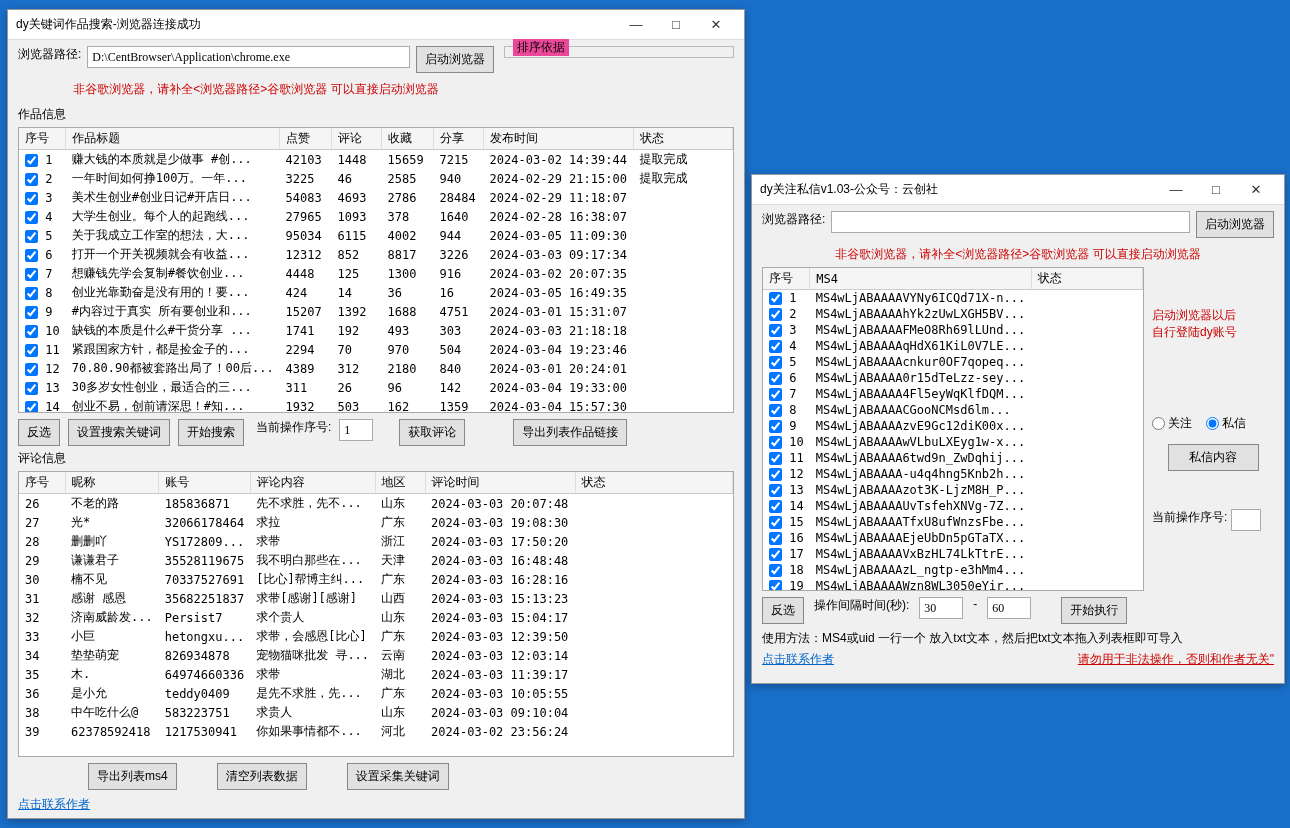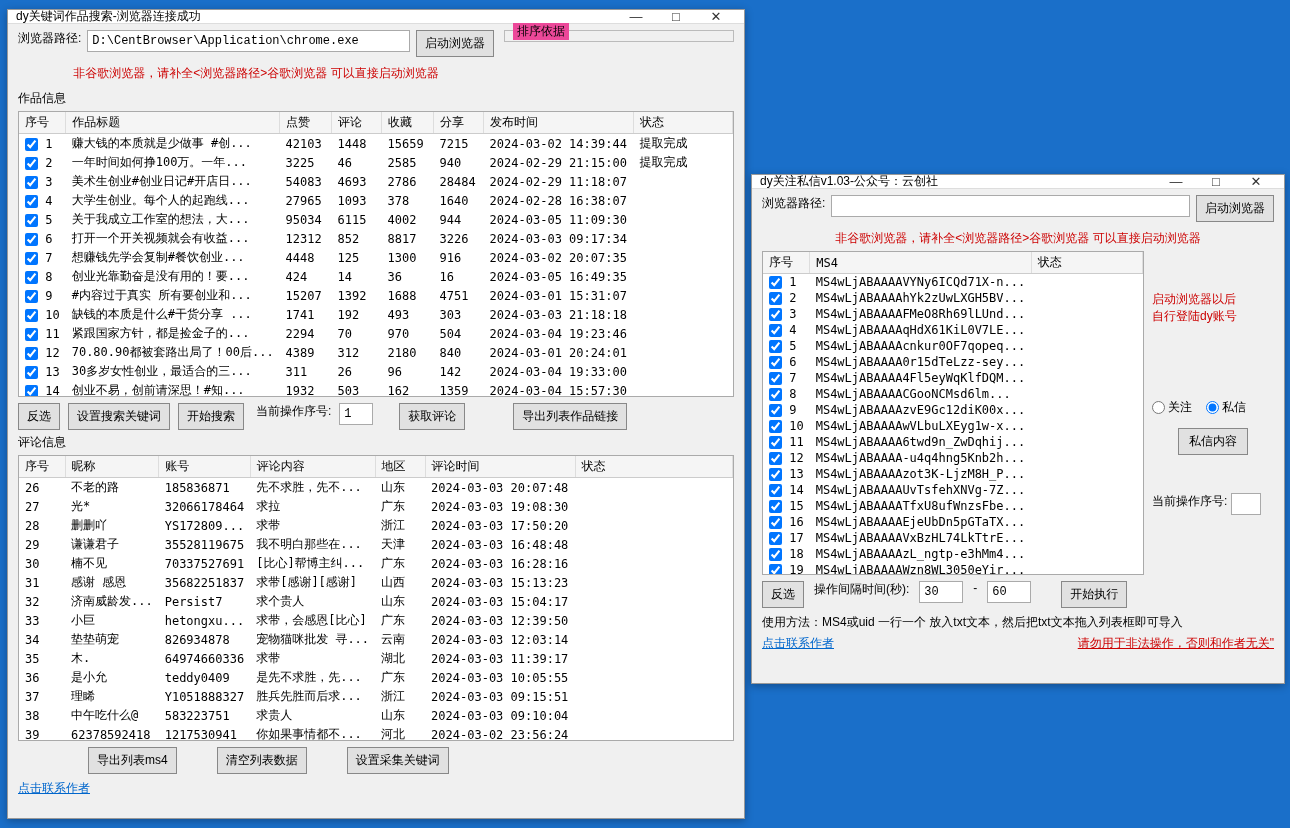--- a/index.html
+++ b/index.html
@@ -12,34 +12,34 @@
   position: relative;
   overflow: hidden;
 }
 .window {
   position: absolute;
   background: #f0f0f0;
   border: 1px solid #999;
   box-shadow: 0 2px 8px rgba(0,0,0,.3);
 }
 .titlebar {
-  height: 14px;
+  height: 30px;
   background: #fff;
   display: flex;
   align-items: center;
   padding: 0 8px;
   border-bottom: 1px solid #ddd;
   font-size: 12px;
 }
 .titlebar-text { flex: 1; }
 .win-btn { width: 40px; height: 28px; display: flex; align-items: center; justify-content: center; cursor: pointer; font-size: 13px; color: #333; }
 .body { padding: 6px 10px; }
 .row { display: flex; gap: 6px; margin-bottom: 4px; }
 label { white-space: nowrap; }
-input[type=text] { border: 1px solid #aaa; padding: 2px 4px; font-family: Liberation Mono, monospace; font-size: 12px; height: 22px; background:#fff; }
+input[type=text] { border: 1px solid #aaa; padding: 2px 4px; font-family: Liberation Serif, serif; font-size: 12px; height: 22px; background:#fff; }
 button { border: 1px solid #888; background: #e1e1e1; padding: 4px 8px; cursor: pointer; font-size: 12px; font-family: inherit; }
 .fieldset {
   border: 1px solid #bbb;
   padding: 6px 6px 4px;
   margin-bottom: 6px;
   position: relative;
 }
 .fieldset-title {
   position: absolute;
   top: -8px;
@@ -398,29 +398,20 @@
             <tr>
               <td>36</td>
               <td>是小允</td>
               <td>teddy0409</td>
               <td>是先不求胜，先...</td>
               <td>广东</td>
               <td>2024-03-03 10:05:55</td>
               <td></td>
             </tr>
             <tr>
-              <td>37</td>
-              <td>理睎</td>
-              <td>Y1051888327</td>
-              <td>胜兵先胜而后求...</td>
-              <td>浙江</td>
-              <td>2024-03-03 09:15:51</td>
-              <td></td>
-            </tr>
-            <tr>
               <td>38</td>
               <td>中午吃什么@</td>
               <td>583223751</td>
               <td>求贵人</td>
               <td>山东</td>
               <td>2024-03-03 09:10:04</td>
               <td></td>
             </tr>
             <tr>
               <td>39</td>
@@ -584,21 +575,21 @@
         <div class="radio-row">
           <label class="radio-item">
               <input type="radio" name="m" style="">
               <span>关注</span>
             </label>
           <label class="radio-item">
               <input type="radio" name="m" checked="" style="">
               <span>私信</span>
             </label>
         </div>
-        <button style="width:70px; align-self:center">私信内容</button>
+        <button style="width:91px; align-self:center">私信内容</button>
         <div style="height:14px"></div>
         <div class="row" style="gap:4px">
           <label>当前操作序号:</label>
           <input type="text" style="width: 30px;">
         </div>
       </div>
     </div>
 
     <div class="row" style="margin-top:6px; gap:10px;">
       <button>反选</button>

